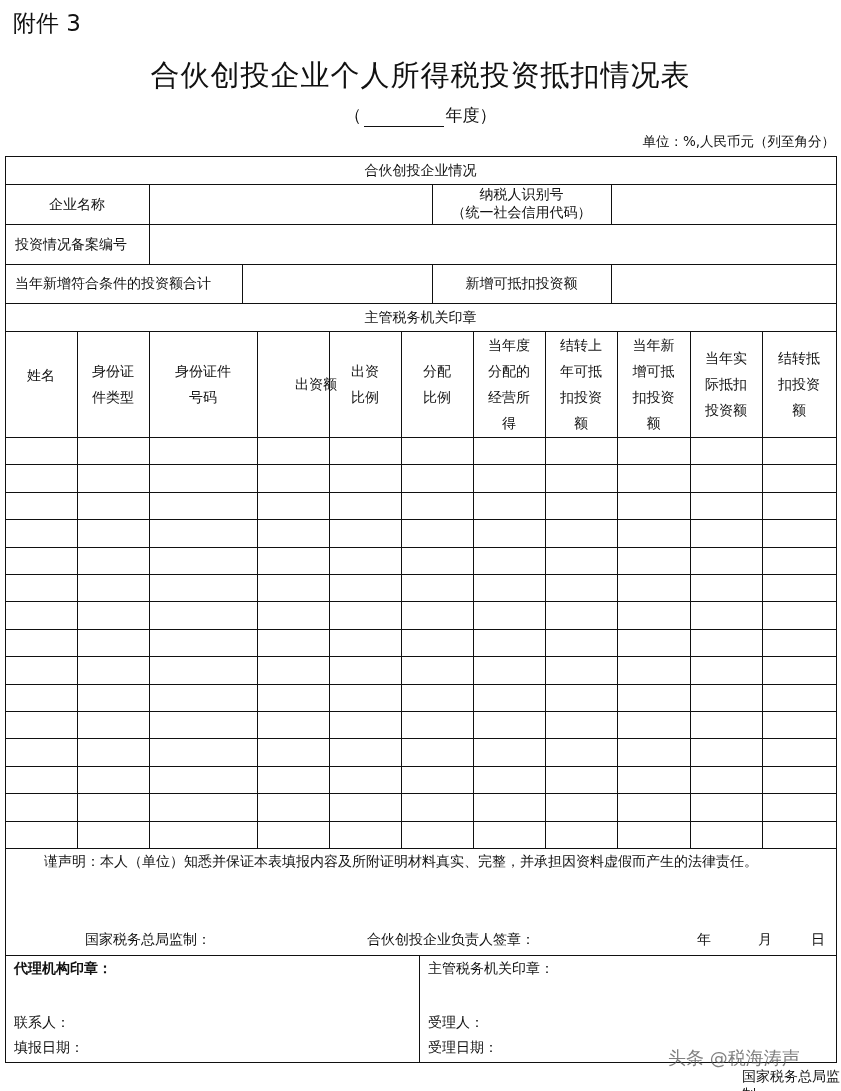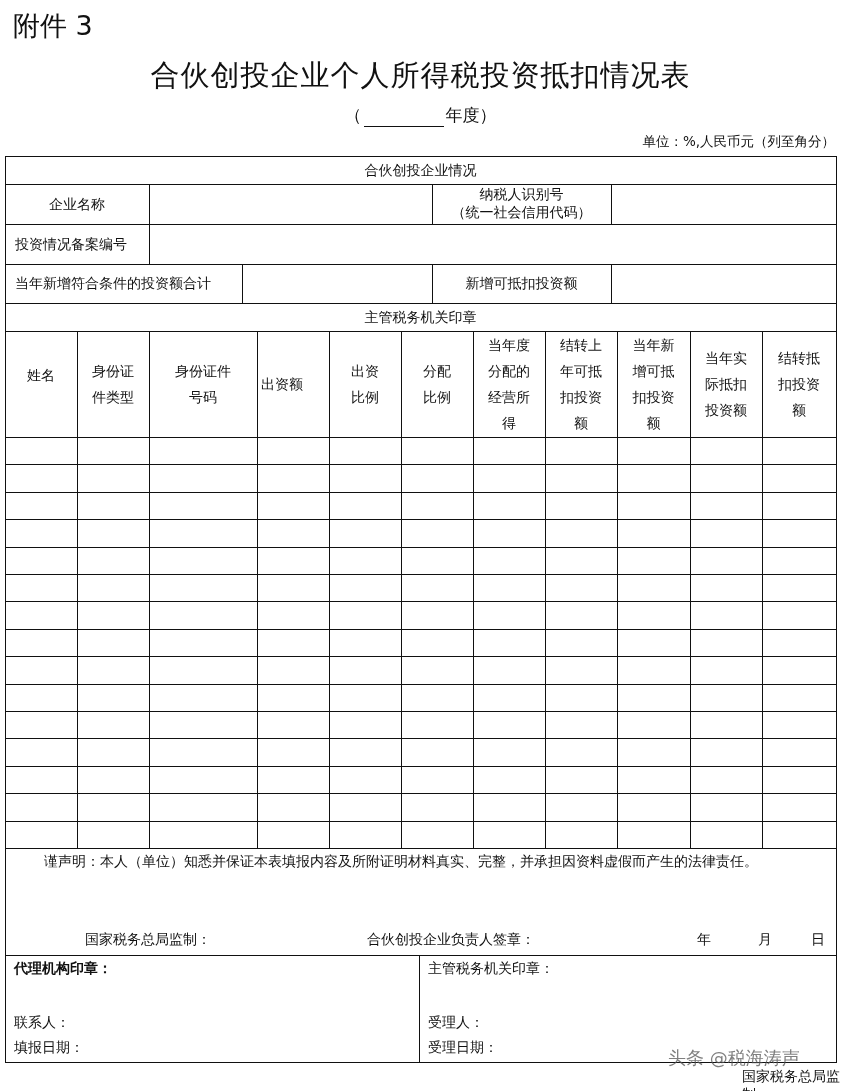--- a/index.html
+++ b/index.html
@@ -1,21 +1,21 @@
 <!DOCTYPE html>
 <html><head>
 <meta charset="utf-8">
 <style>
   html, body { margin: 0; padding: 0; background: #ffffff; }
   body {
     width: 841px; height: 1091px; position: relative; overflow: hidden;
     font-family: "DejaVu Sans", "Liberation Sans", sans-serif; color: #111;
   }
   .abs { position: absolute; }
-  .attach { left: 13px; top: 8px; font-size: 27px; }
+  .attach { left: 13px; top: 8px; font-size: 23px; }
   .title { left: 0; width: 841px; top: 56px; text-align: center; font-size: 29px; letter-spacing: 1px; }
   .year-line { left: 0; width: 841px; top: 104px; text-align: center; font-size: 17px; }
   .year-line .blank { display: inline-block; width: 80px; border-bottom: 1px solid #111; height: 18px; vertical-align: bottom; margin: 0 2px; }
   .unit { right: 6px; top: 133px; font-size: 13.5px; }
 
   .box { position: absolute; border: 1.5px solid #111; box-sizing: border-box; }
   .cell {
     position: absolute; box-sizing: border-box; display: flex; align-items: center; justify-content: center;
     text-align: center; font-size: 14px; line-height: 1.35;
   }
@@ -87,21 +87,21 @@
       <span>姓名</span>
     </div>
     <div class="cell colhead" style="left: 77px; top: 331px; width: 72px; height: 106px; flex-direction: column;">
       <span>身份证</span>
       <span>件类型</span>
     </div>
     <div class="cell colhead" style="left: 149px; top: 331px; width: 108px; height: 106px; flex-direction: column;">
       <span>身份证件</span>
       <span>号码</span>
     </div>
-    <div class="cell colhead" style="left: 246px; top: 331px; width: 72px; height: 106px; flex-direction: column;">
+    <div class="cell colhead" style="left: 265px; top: 331px; width: 72px; height: 106px; flex-direction: column; align-items: flex-end;">
       <span>出资额</span>
     </div>
     <div class="cell colhead" style="left: 329px; top: 331px; width: 72px; height: 106px; flex-direction: column;">
       <span>出资</span>
       <span>比例</span>
     </div>
     <div class="cell colhead" style="left: 401px; top: 331px; width: 72px; height: 106px; flex-direction: column;">
       <span>分配</span>
       <span>比例</span>
     </div>

